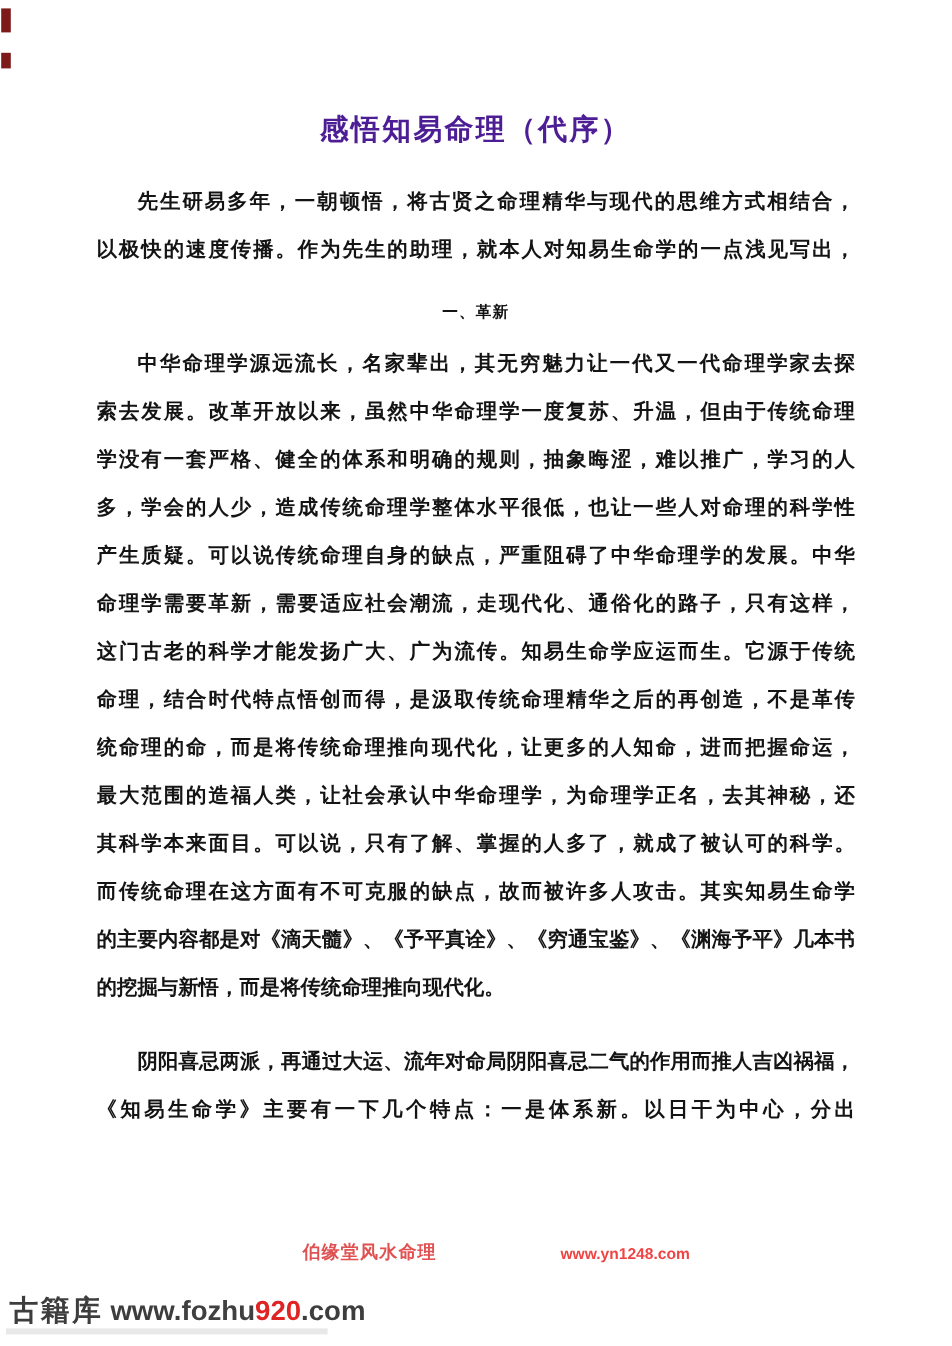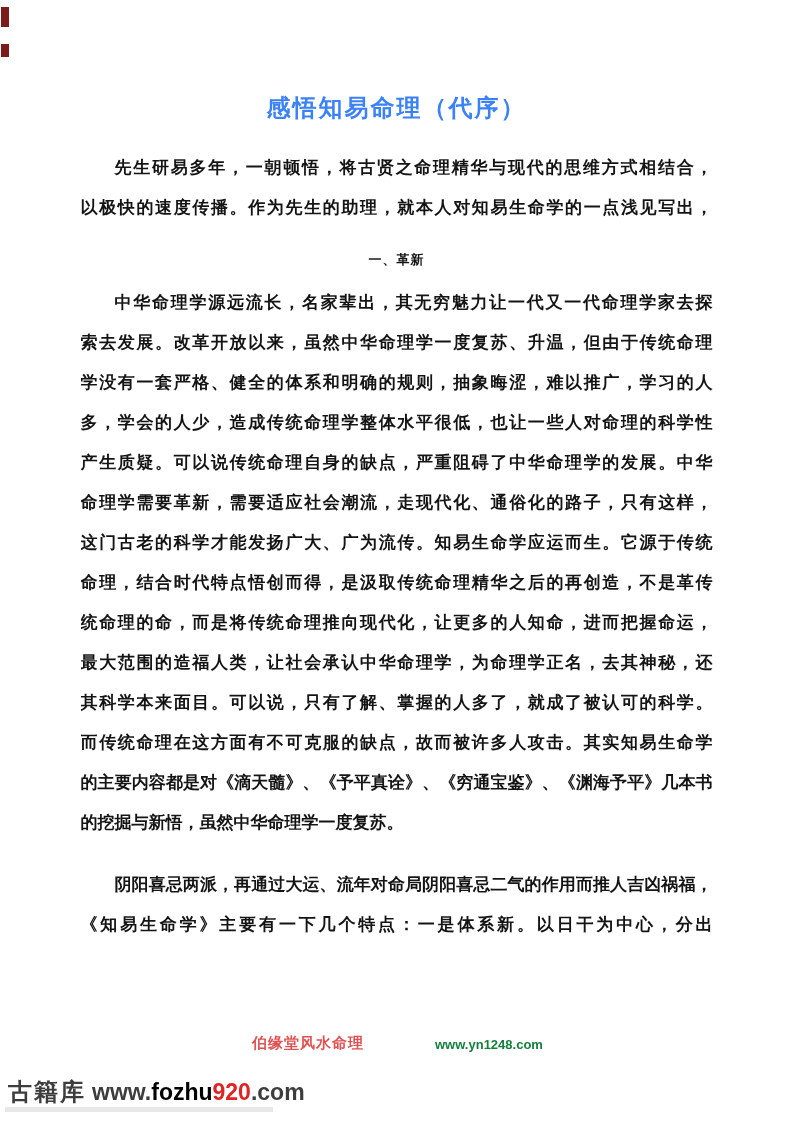--- a/index.html
+++ b/index.html
@@ -21,21 +21,21 @@
   }
   .edge-mark.m1 { top: 7px;  height: 20px; }
   .edge-mark.m2 { top: 44px; height: 13px; }
 
   .doc-title {
     margin: 0;
     padding-top: 92px;
     text-align: center;
     font-size: 24px;
     font-weight: 800;
-    color: #3b82f6;
+    color: #4c1d95;
     letter-spacing: 2px;
   }
   .doc-body {
     margin: 24px auto 0 auto;
     width: 638px;
   }
   .para { margin: 3px; font-family: Liberation Serif, serif; }
   .para + .para { margin-top: 22px; }
   .sec-heading {
     margin: 12px 0 0 0;
@@ -59,23 +59,23 @@
   }
   .para .line:first-child { text-indent: 2em; }
   .line.short { text-align-last: left; }
 
   .footer-left {
     position: absolute; left: 252px; top: 1034px;
     font-size: 15px; font-weight: 700;
     color: #e05252; letter-spacing: 1px;
   }
   .footer-right {
-    position: absolute; left: 435px; top: 1037px;
+    position: absolute; left: 467px; top: 1037px;
     font-size: 13px; font-weight: 700;
-    color: #15803d;
+    color: #ef4444;
   }
 
   .watermark {
     position: absolute; left: 8px; top: 1076px;
     font-weight: 700;
     white-space: nowrap;
   }
   .wm-cn {
     font-size: 24px; color: #3d3d3d; letter-spacing: 2px;
     margin-right: 6px;
@@ -110,29 +110,29 @@
         <div class="line">多，学会的人少，造成传统命理学整体水平很低，也让一些人对命理的科学性</div>
         <div class="line">产生质疑。可以说传统命理自身的缺点，严重阻碍了中华命理学的发展。中华</div>
         <div class="line">命理学需要革新，需要适应社会潮流，走现代化、通俗化的路子，只有这样，</div>
         <div class="line">这门古老的科学才能发扬广大、广为流传。知易生命学应运而生。它源于传统</div>
         <div class="line">命理，结合时代特点悟创而得，是汲取传统命理精华之后的再创造，不是革传</div>
         <div class="line">统命理的命，而是将传统命理推向现代化，让更多的人知命，进而把握命运，</div>
         <div class="line">最大范围的造福人类，让社会承认中华命理学，为命理学正名，去其神秘，还</div>
         <div class="line">其科学本来面目。可以说，只有了解、掌握的人多了，就成了被认可的科学。</div>
         <div class="line">而传统命理在这方面有不可克服的缺点，故而被许多人攻击。其实知易生命学</div>
         <div class="line">的主要内容都是对《滴天髓》、《予平真诠》、《穷通宝鉴》、《渊海予平》几本书</div>
-        <div class="line short">的挖掘与新悟，虽然中华命理学一度复苏。</div>
+        <div class="line short">的挖掘与新悟，而是将传统命理推向现代化。</div>
       </div>
       <div class="para">
         <div class="line">阴阳喜忌两派，再通过大运、流年对命局阴阳喜忌二气的作用而推人吉凶祸福，</div>
         <div class="line">《知易生命学》主要有一下几个特点：一是体系新。以日干为中心，分出</div>
       </div>
     </div>
 
   <span class="footer-left">伯缘堂风水命理</span>
   <span class="footer-right">www.yn1248.com</span>
 
   <div class="watermark">
-    <span class="wm-cn">古籍库</span><span class="wm-url" id="wm-url"><span style="color: rgb(61, 61, 61);">www.</span><span style="color: #000000;">fozhu</span><span style="color: rgb(224, 36, 36);">920</span><span style="color: rgb(61, 61, 61);">.com</span></span>
+    <span class="wm-cn">古籍库</span><span class="wm-url" id="wm-url"><span style="color: rgb(61, 61, 61);">www.</span><span style="color: #404040;">fozhu</span><span style="color: rgb(224, 36, 36);">920</span><span style="color: rgb(61, 61, 61);">.com</span></span>
     <div class="wm-underline"></div>
   </div>
 
 </div>
 
 </body></html>

